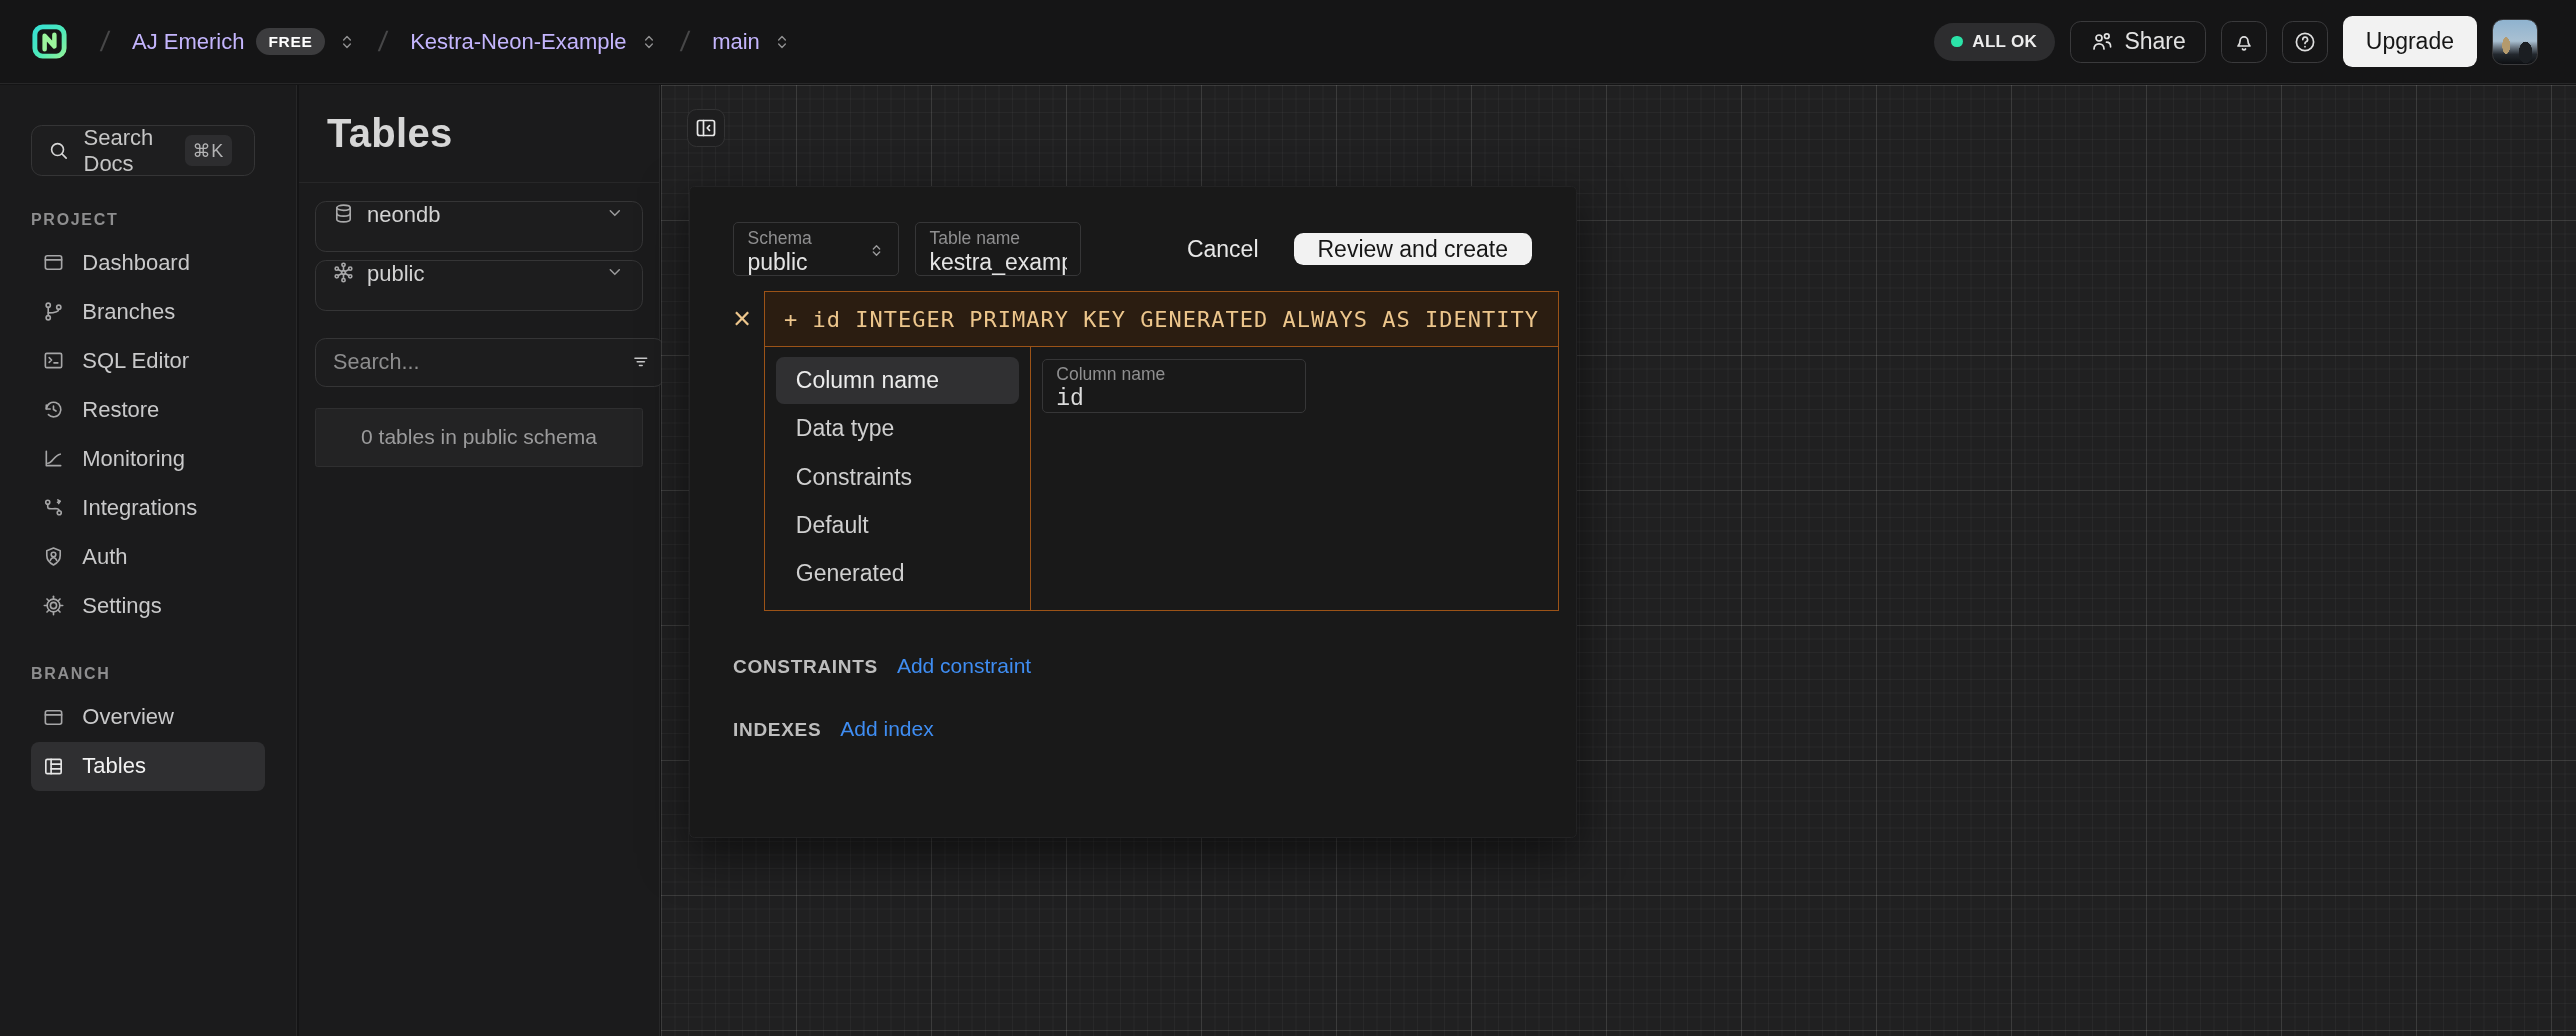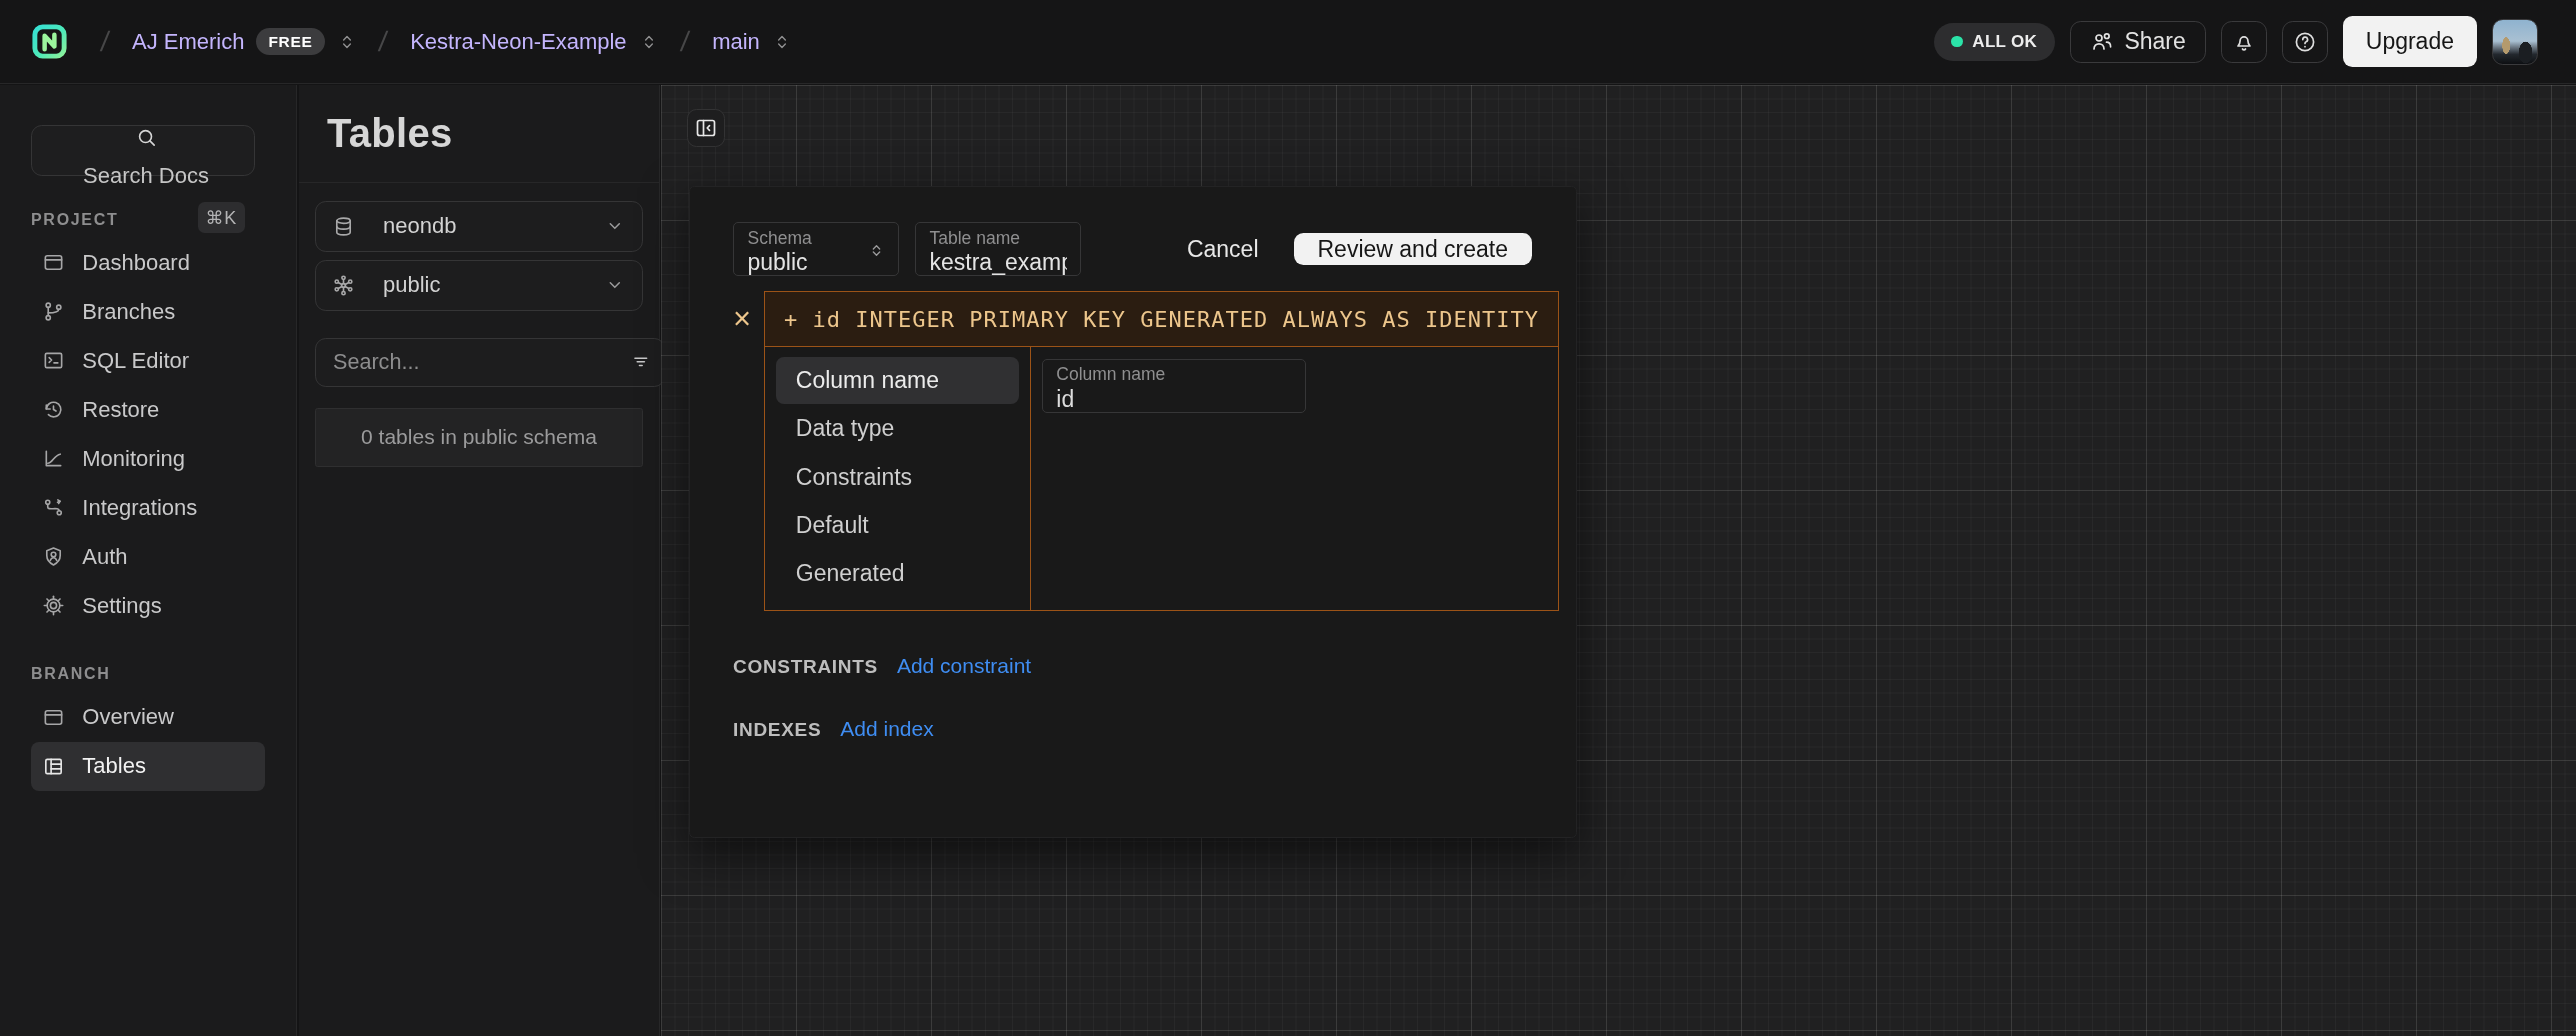--- a/index.html
+++ b/index.html
@@ -51,22 +51,22 @@
       linear-gradient(180deg,#8fb3cf 0%,#a9c0d2 48%,#6c7884 62%,#23282e 78%,#0d0f12 100%);
   }
 
   
   .sidebar{
     position:absolute;top:85px;left:0;width:297px;bottom:0;
     background:#1b1b1c;border-right:1.3px solid #272728;box-sizing:border-box;
   }
   .search-docs{
     margin:40px 31px 0 31px;width:224px;height:51px;border:1.3px solid #353536;border-radius:10.8px;
-    background:#1e1e1f;display:flex;align-items:center;padding:0 9px 0 15px;box-sizing:border-box;
-    gap:13.5px;cursor:pointer;flex-direction:column;
+    background:#1e1e1f;display:flex;align-items:center;padding:0 22px 0 15px;box-sizing:border-box;
+    gap:13.5px;cursor:pointer;
   }
   .search-docs .sd-label{font-size:22px;color:#c6c6c6;}
   .kbd{
     margin-left:auto;background:#2d2d2f;color:#b3b3b4;border-radius:6.7px;
     font-size:18px;padding:4.7px 8px;letter-spacing:0.7px;
   }
   .section-label{
     font-size:16px;font-weight:700;letter-spacing:1.7px;color:#8e8e8f;
     margin:35px 0 9.4px 31px;
   }
@@ -82,21 +82,21 @@
   
   .tables-panel{
     position:absolute;top:85px;left:299px;width:361px;bottom:0;
     background:#1b1b1c;border-right:1.3px solid #272728;box-sizing:border-box;
   }
   .tp-header{height:97px;border-bottom:1.3px solid #272728;display:flex;align-items:center;}
   .tp-title{font-size:40px;font-weight:700;color:#d6d6d6;margin:0 0 0 28px;letter-spacing:0.3px;}
   .tp-body{padding:17.5px 16px 0 16px;}
   .select-box{
     height:51px;border:1.3px solid #353536;border-radius:10.8px;background:#1d1d1e;
-    display:flex;align-items:center;gap:28px;padding:0 16px;box-sizing:border-box;
+    display:flex;align-items:flex-start;gap:12px;padding:0 16px;box-sizing:border-box;
     margin-bottom:8px;cursor:pointer;color:#cdcdcd;
   }
   .select-box .sel-icon{color:#a9a9aa;display:flex;}
   .select-box .sel-value{font-size:22px;color:#d2d2d2;}
   .select-box .chev{margin-left:auto;color:#9b9b9c;display:flex;}
   .search-row{display:flex;gap:8px;margin-top:27px;}
   .search-input-wrap{
     flex:1;height:49px;border:1.3px solid #353536;border-radius:10.8px;background:#1d1d1e;
     display:flex;align-items:center;padding:0 12px 0 15px;box-sizing:border-box;gap:8px;
   }
@@ -187,21 +187,21 @@
   .ce-tabs{width:266px;border-right:1.3px solid #9c5317;box-sizing:border-box;padding:10px 10.8px;}
   .ce-tab{
     height:47px;display:flex;align-items:center;padding:0 20px;border-radius:8px;
     font-size:23px;color:#cfcfcf;cursor:pointer;margin-bottom:1.3px;
   }
   .ce-tab.active{background:#303032;color:#ececec;}
   .ce-content{flex:1;padding:11.5px 0 0 10.8px;}
   .cn-field{width:264px;}
   .cn-field input{
     background:transparent;border:none;outline:none;color:#dcdcdc;font-size:23px;
-    font-family:Liberation Sans, sans-serif;padding:0;width:100%;line-height:1.15;
+    font-family:Liberation Mono, monospace;padding:0;width:100%;line-height:1.15;
   }
   .sec-row.constraints{margin-top:43px;}
   .sec-row.indexes{margin-top:39px;}
 </style>
 </head>
 <body>
 
 <header class="topbar">
   <span class="logo">
     <svg viewBox="0 0 40 40" width="39" height="39">

